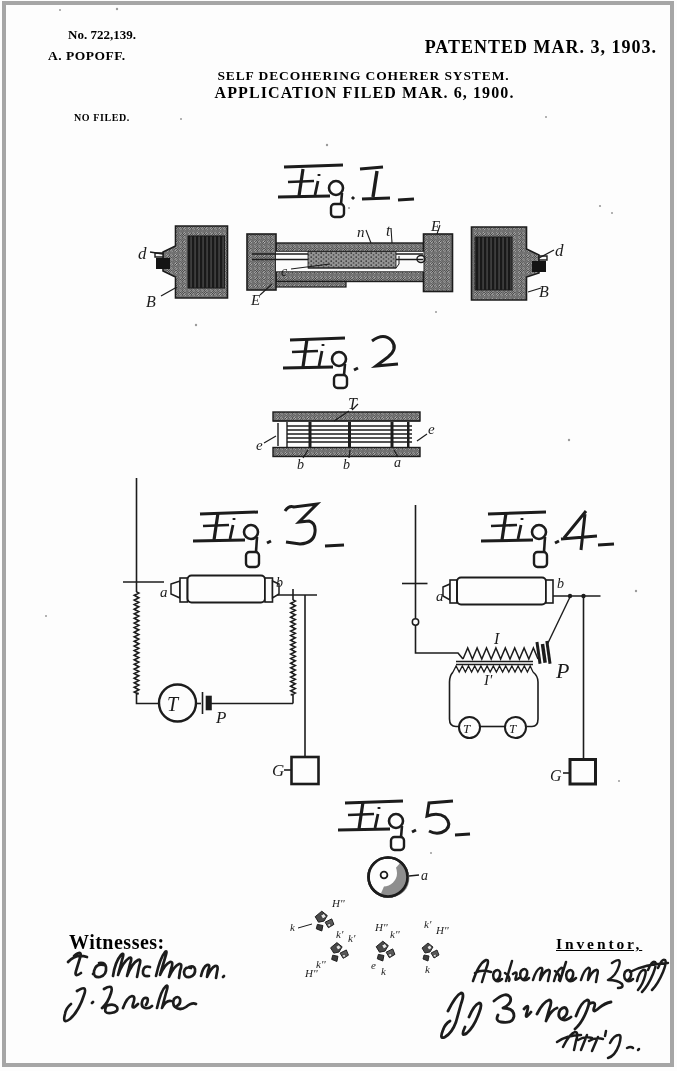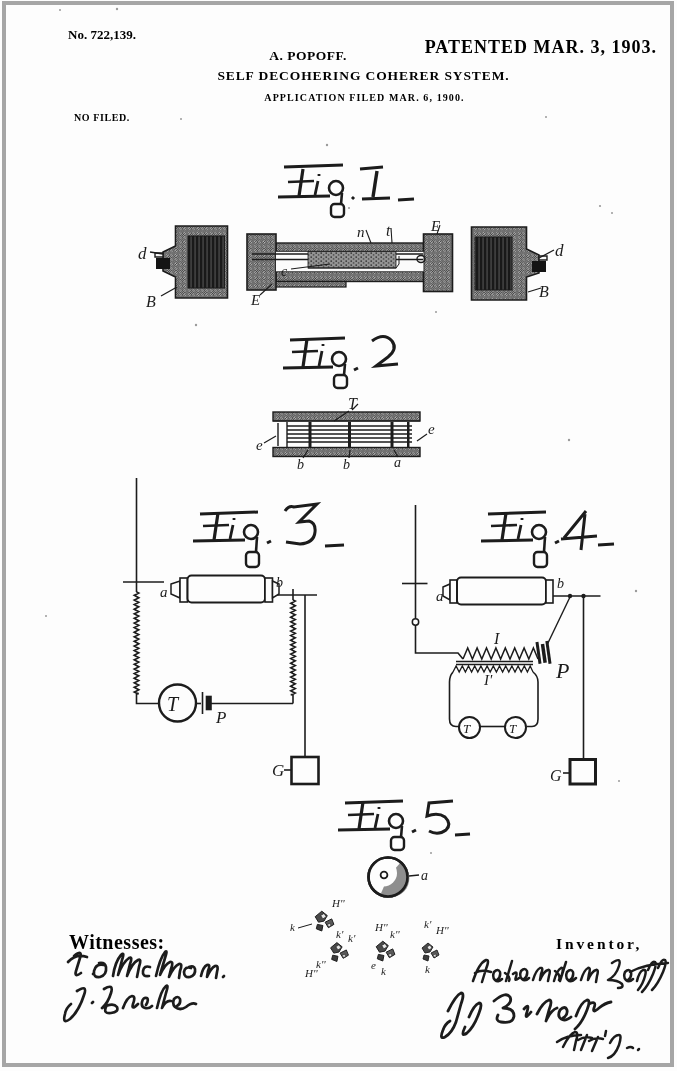--- a/index.html
+++ b/index.html
@@ -6,26 +6,26 @@
  font-family:"Liberation Serif",serif;}
 .frame{position:absolute;left:2px;top:1px;width:672px;height:1066px;
  border:4px solid #a6a6a6;box-sizing:border-box;}
 .t{position:absolute;color:#000000;white-space:nowrap;font-weight:bold;}
 svg{position:absolute;left:0;top:0;}
 </style></head>
 <body>
 <div class="frame"></div>
 <div class="t" style="left:68px;top:27px;font-size:13px;letter-spacing:0px;">No. 722,139.</div>
 <div class="t" style="right:20px;top:37px;font-size:18px;letter-spacing:1px;">PATENTED MAR. 3, 1903.</div>
-<div class="t" style="left:0;top:48px;width:568px;text-align:center;font-size:13.5px;letter-spacing:0.5px;"><span style="padding-left:48px">A. POPOFF.</span></div>
+<div class="t" style="left:0;top:48px;width:568px;text-align:left;font-size:13.5px;letter-spacing:0.5px;"><span style="padding-left:48px">A. POPOFF.</span></div>
 <div class="t" style="left:0;top:68px;width:677px;text-align:center;font-size:13.5px;letter-spacing:0.9px;"><span style="padding-left:50px">SELF DECOHERING COHERER SYSTEM.</span></div>
-<div class="t" style="left:0;top:92px;width:677px;text-align:center;font-size:10px;letter-spacing:1.1px;"><span style="padding-left:52px">APPLICATION FILED MAR. 6, 1900.</span></div>
+<div class="t" style="left:0;top:84px;width:677px;text-align:center;font-size:16px;letter-spacing:1.1px;"><span style="padding-left:52px">APPLICATION FILED MAR. 6, 1900.</span></div>
 <div class="t" style="left:74px;top:112px;font-size:10px;letter-spacing:0.6px;">NO FILED.</div>
 <div class="t" style="left:69px;top:931px;font-size:20px;letter-spacing:0.5px;">Witnesses:</div>
-<div class="t" style="left:556px;top:935px;font-size:15.5px;letter-spacing:2.9px;">Inventor,</div>
+<div class="t" style="left:556px;top:935px;font-size:15.5px;letter-spacing:2.9px;text-decoration:underline;">Inventor,</div>
 <svg width="677" height="1071" viewBox="0 0 677 1071">
 <defs>
 <pattern id="xh" width="4.4" height="4.4" patternUnits="userSpaceOnUse">
  <rect width="4.4" height="4.4" fill="#f4f4f4"></rect>
  <path d="M-1,1 L1,-1 M0,4.4 L4.4,0 M3.4,5.4 L5.4,3.4 M-1,3.4 L3.4,-1 M1,5.4 L5.4,1" stroke="#333" stroke-width="1"></path>
 </pattern>
 <pattern id="dkv" width="4" height="7" patternUnits="userSpaceOnUse">
  <rect width="4" height="7" fill="#191919"></rect>
  <rect x="2.6" width="0.9" height="7" fill="#606060"></rect>
 </pattern>

